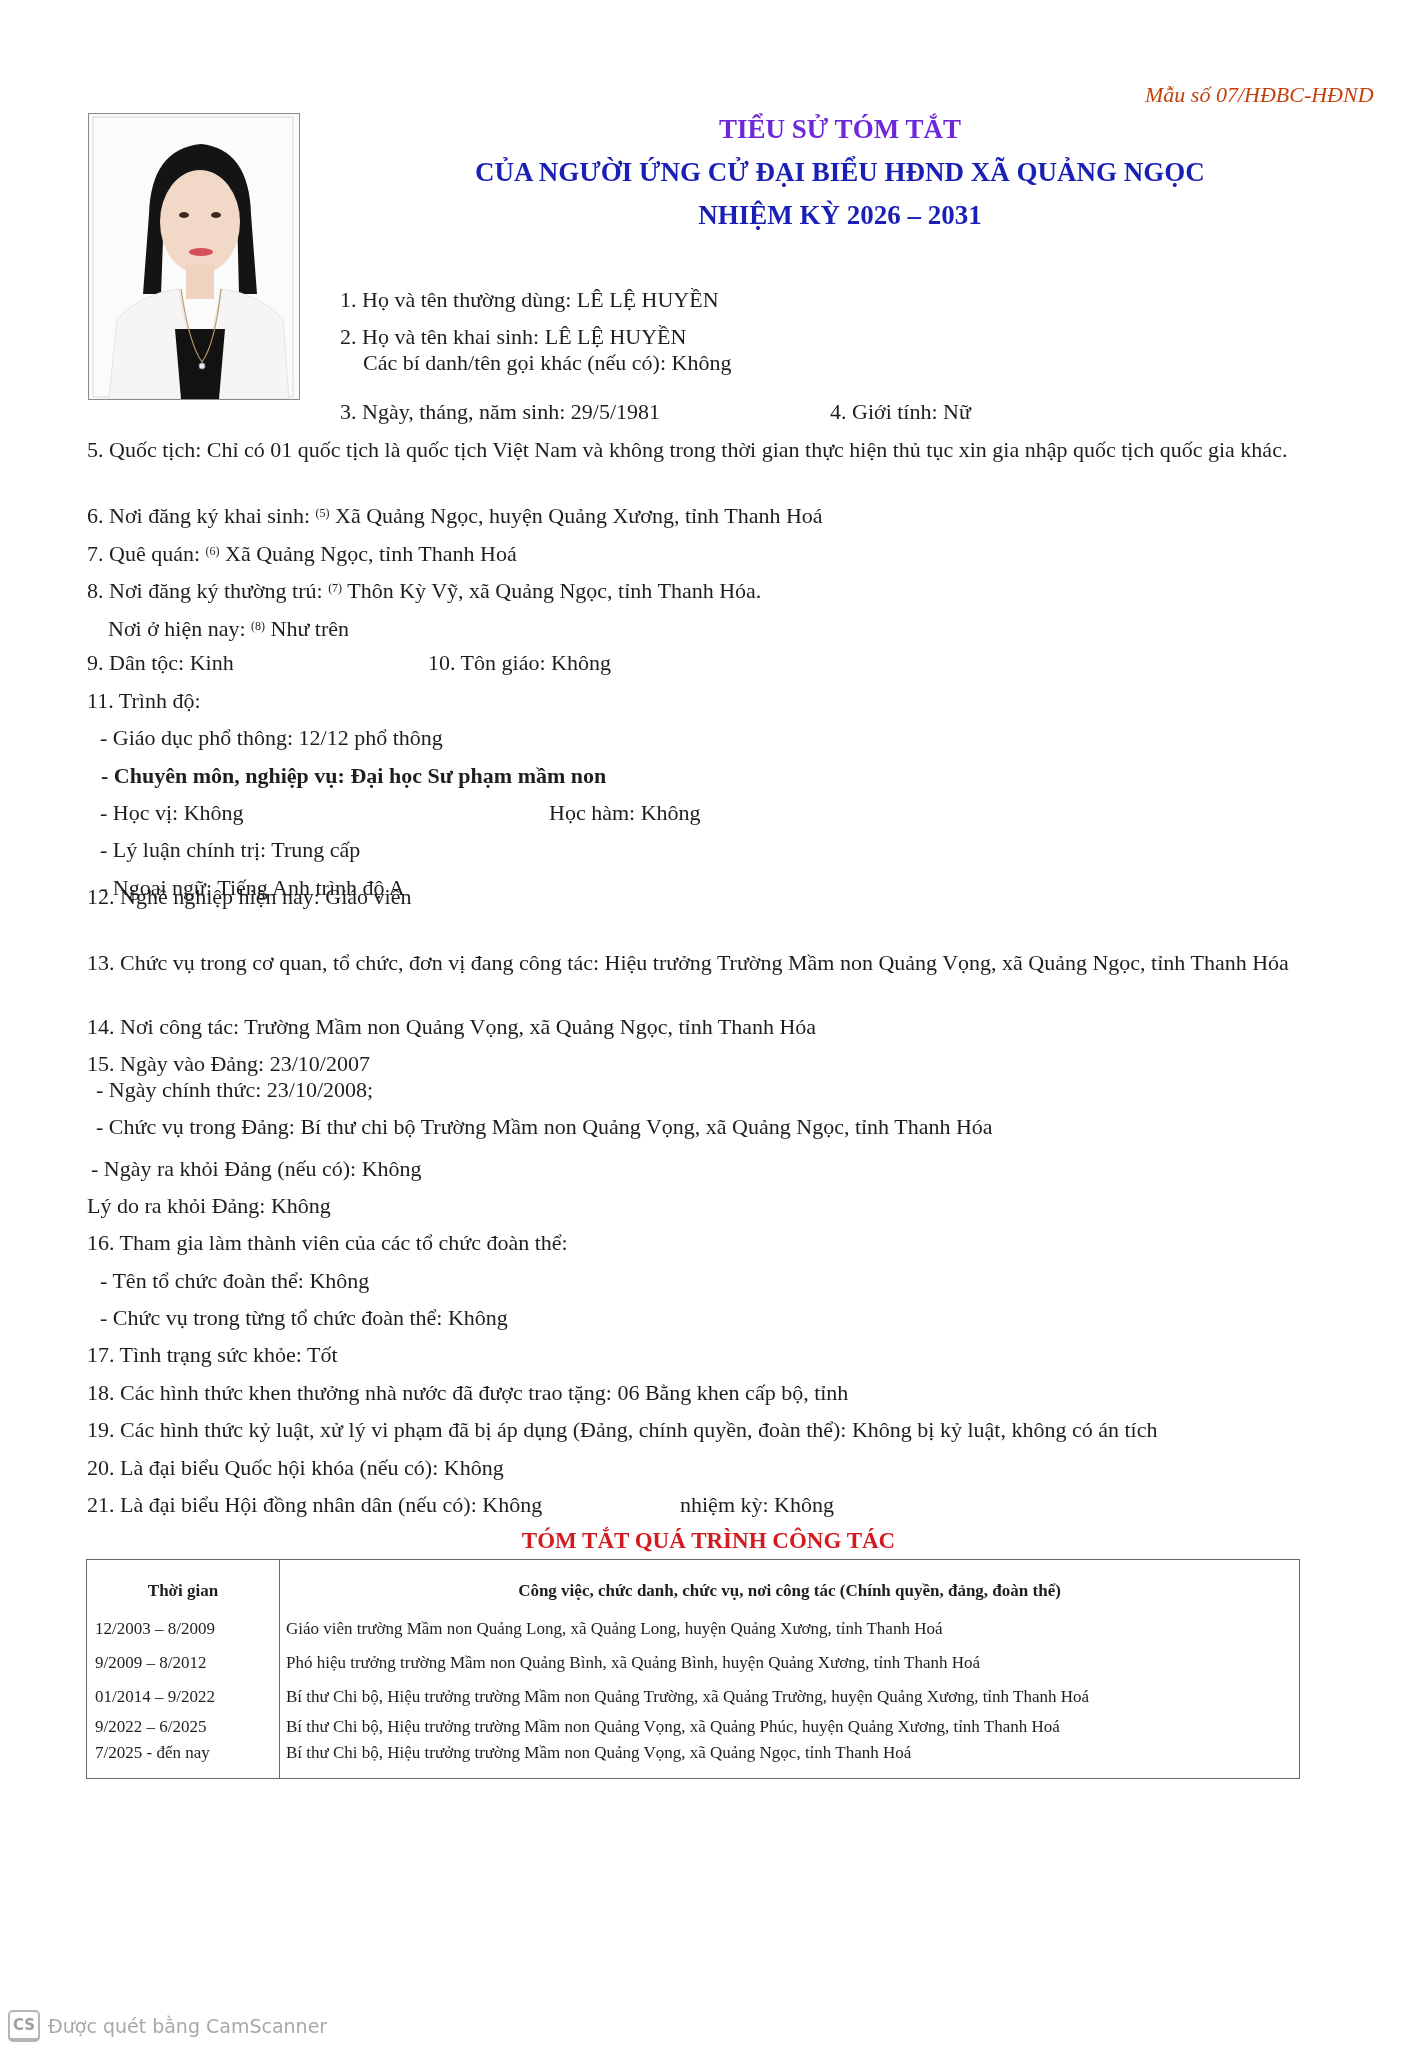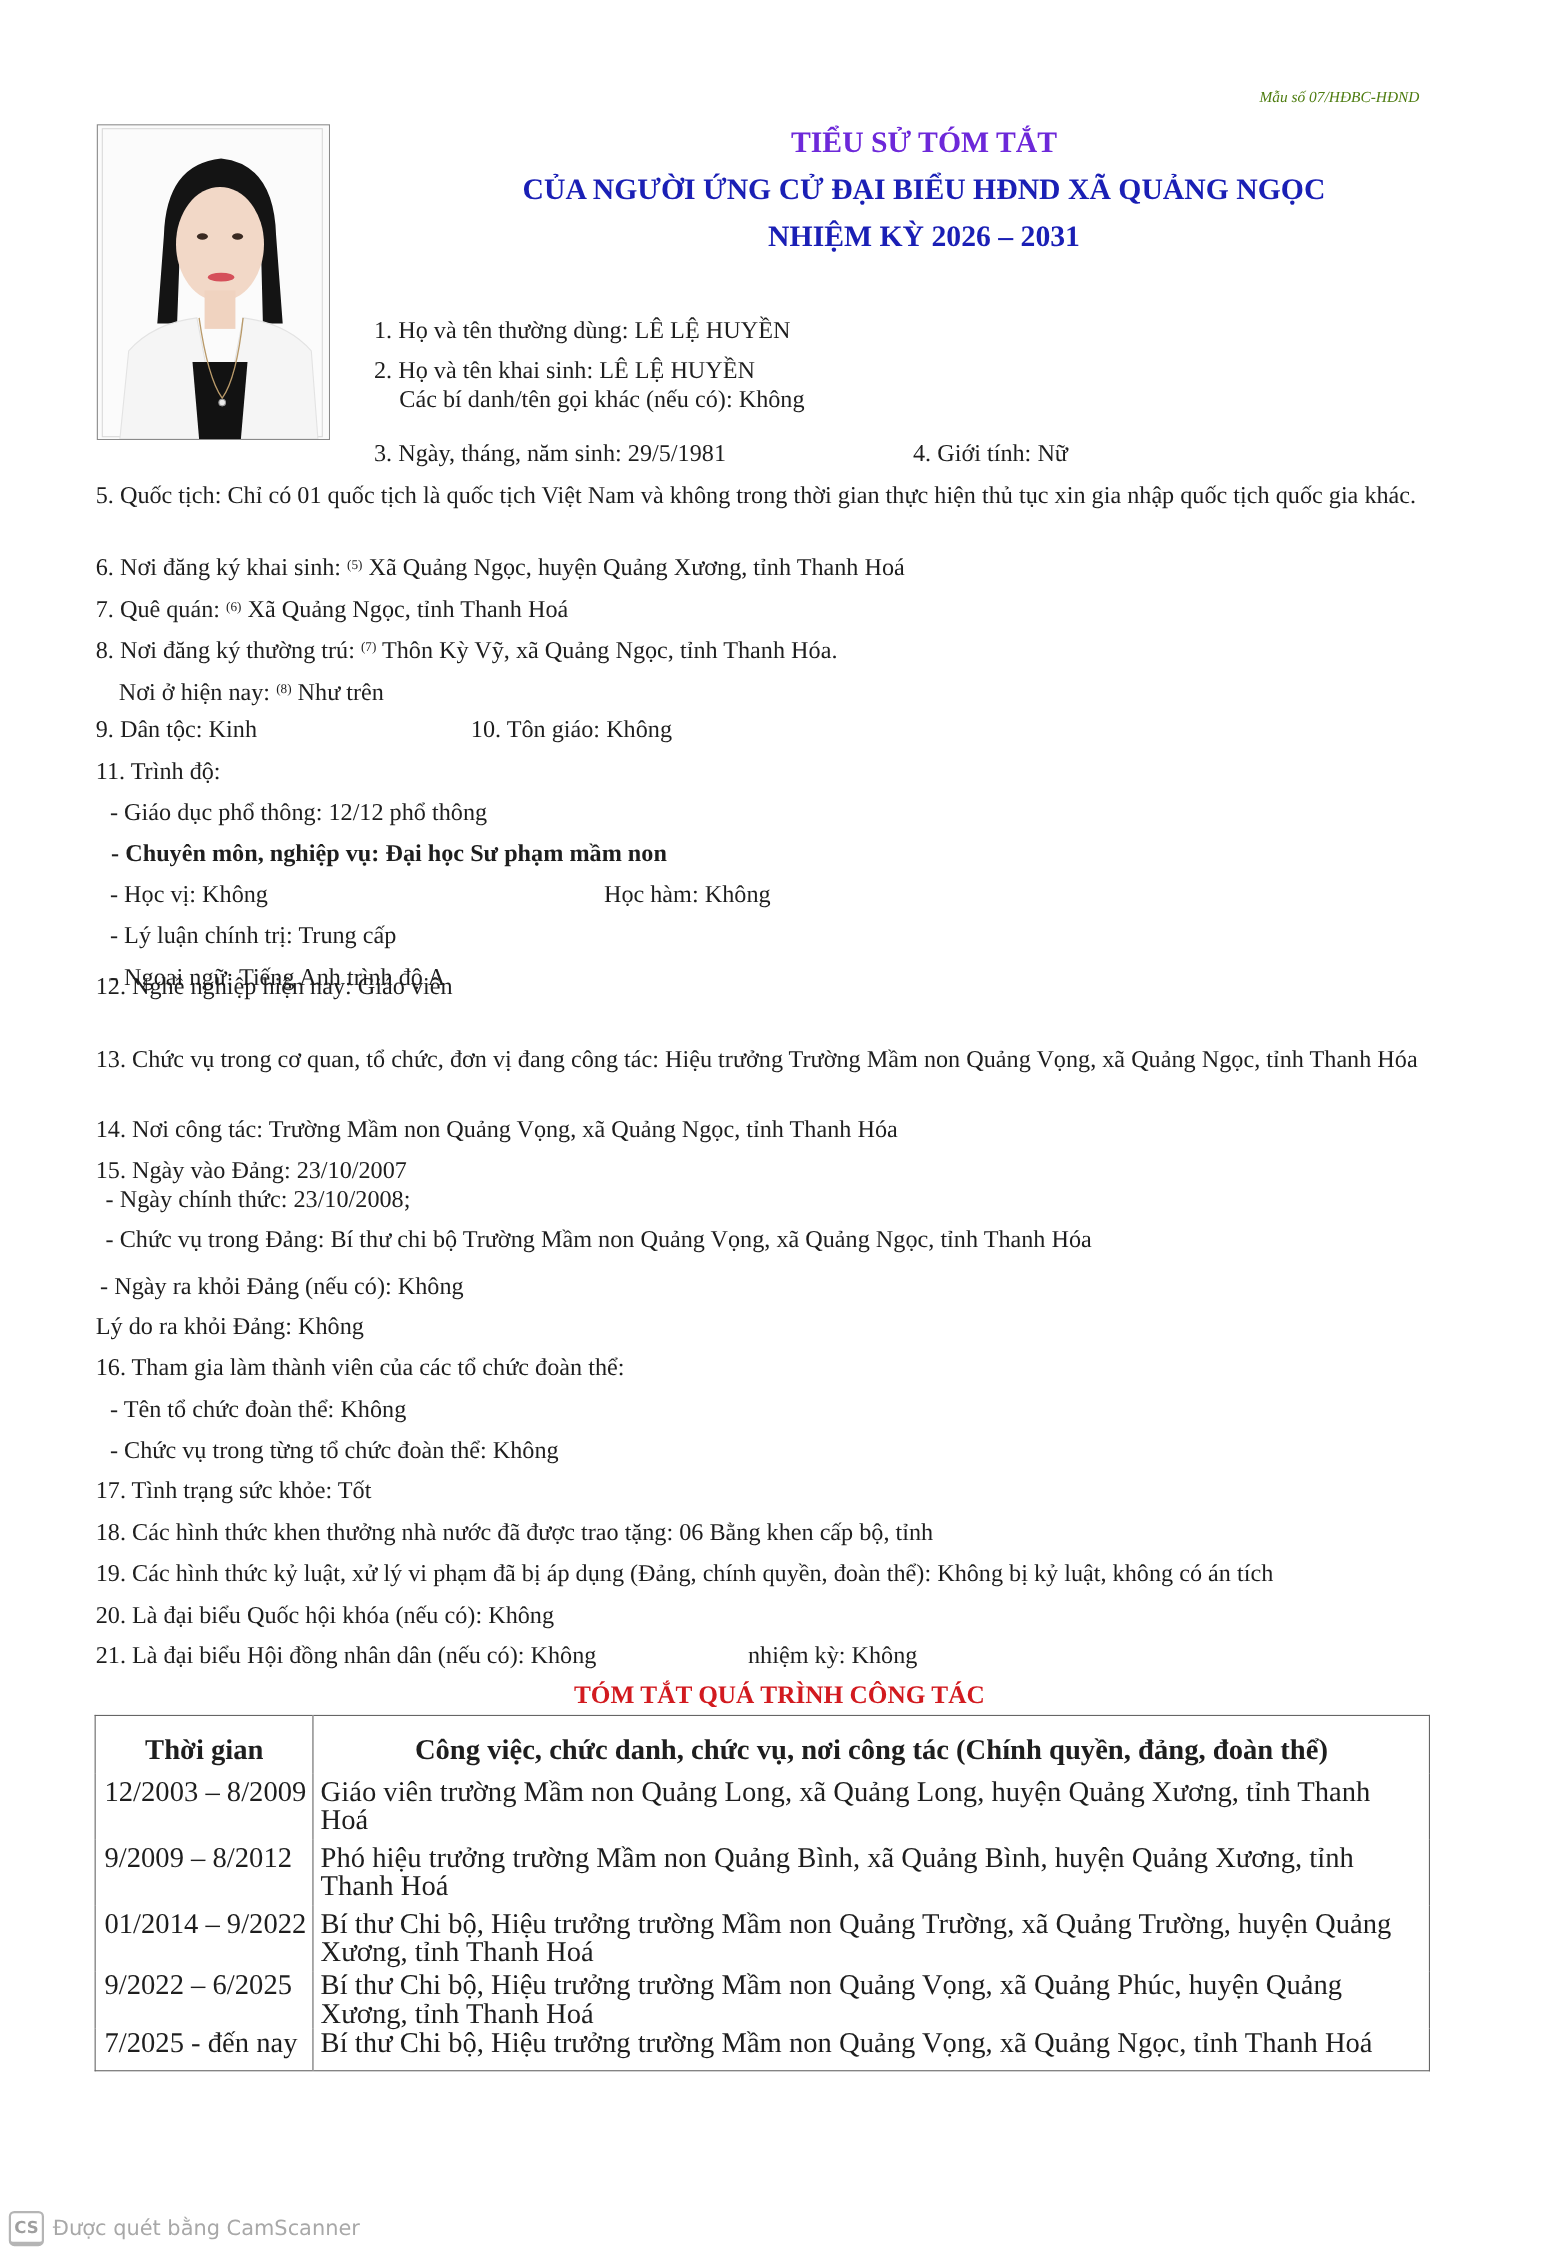--- a/index.html
+++ b/index.html
@@ -1,31 +1,31 @@
 <!DOCTYPE html>
 <html><head>
 <meta charset="utf-8">
 <style>
   html, body { margin:0; padding:0; background:#ffffff; }
   body { width:1417px; height:2048px; position:relative; overflow:hidden;
          font-family:"Liberation Serif", serif; color:#1a1a1a; }
   .abs { position:absolute; white-space:nowrap; }
-  .form-no { left:1145px; top:82px; font-size:14px; font-style:italic; color:#4d7c0f; }
+  .form-no { left:1145px; top:82px; font-size:22px; font-style:italic; color:#c2410c; }
   .photo { left:88px; top:113px; width:210px; height:285px; border:1.5px solid #8a8a8a;
            background:#fbfbfb; overflow:hidden; }
   .photo svg { display:block; }
   .title { left:300px; width:1080px; text-align:center; font-weight:bold; font-size:27px; }
   .t-red { color:#6d28d9; }
   .t-blue { color:#1a1fb5; }
   .line { font-size:22px; line-height:26px; color:#1e1e1e; }
   .wrap { white-space:normal; width:1290px; }
   sup { font-size:12px; vertical-align:6px; }
   .sec-title { left:0; width:1417px; text-align:center; color:#d21a1f; font-weight:bold; font-size:23px; }
   table.work { position:absolute; left:86px; top:1559px; width:1214px; border-collapse:collapse;
-               border:1.5px solid #666; font-size:26px; color:#1e1e1e; }
+               border:1.5px solid #666; font-size:17px; color:#1e1e1e; }
   table.work td, table.work th { padding:0 6px; vertical-align:top; line-height:26px; }
   table.work th { font-weight:bold; text-align:center; padding-top:18px; padding-bottom:8px; }
   table.work td.c1 { width:178px; border-right:1.5px solid #666; white-space:nowrap; padding-left:8px; }
   table.work th.c1 { border-right:1.5px solid #666; }
   table.work tr.r td { padding-top:4px; padding-bottom:4px; }
   table.work tr.last td { padding-bottom:12px; }
   .watermark { left:8px; top:2010px; font-family:"DejaVu Sans", sans-serif; font-size:19px; color:#a8a8a8; display:flex; align-items:center; }
   .cs-logo { width:28px; height:26px; border:2px solid #b5b5b5; border-radius:5px; border-bottom-width:4px;
              font-weight:bold; font-size:15px; color:#9f9f9f; display:flex; align-items:center; justify-content:center;
              margin-right:8px; font-family:"DejaVu Sans", sans-serif; }

